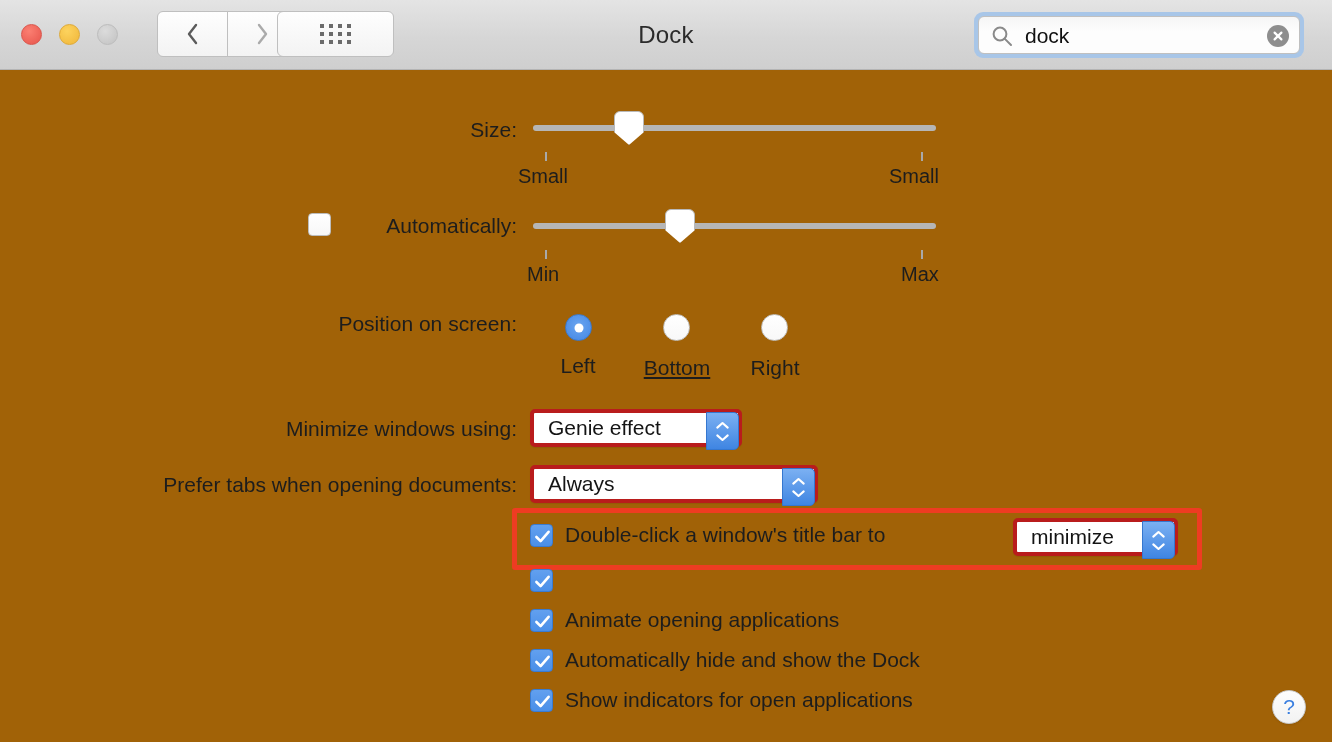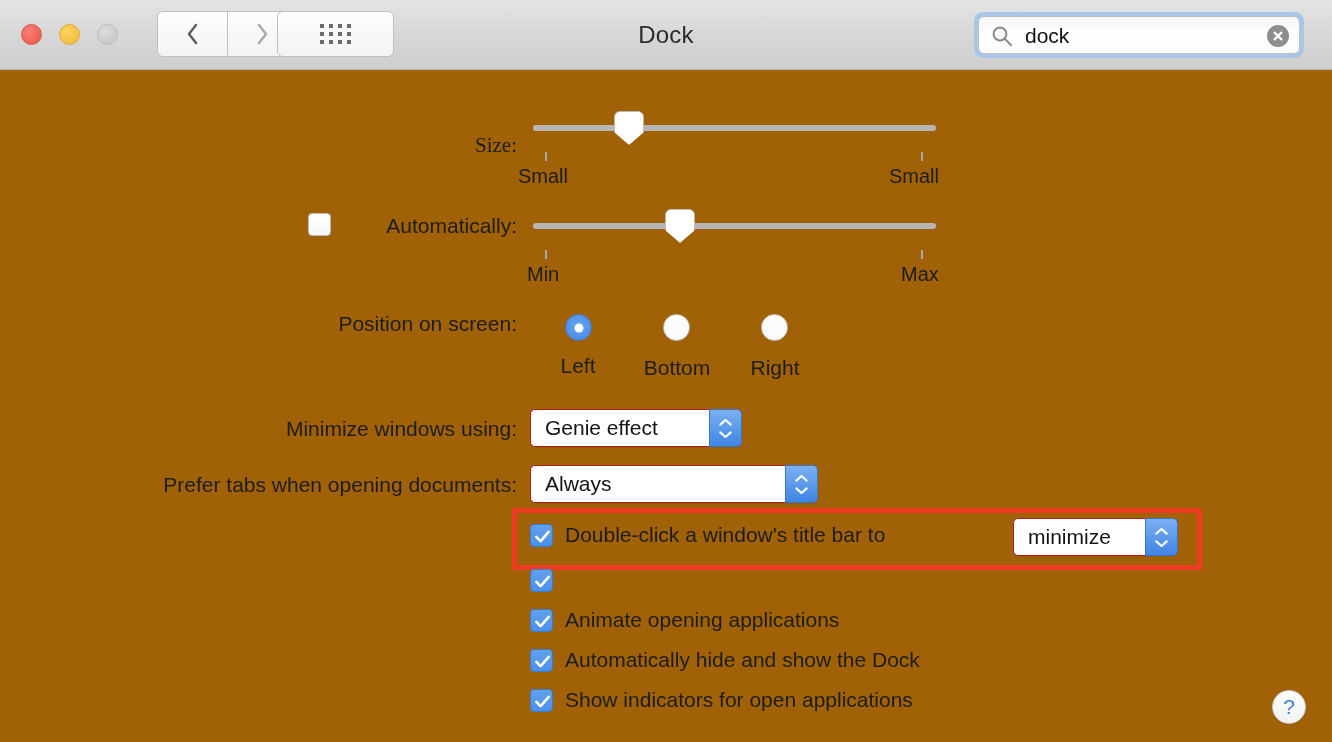--- a/index.html
+++ b/index.html
@@ -194,21 +194,21 @@
     position: absolute;
     font-size: 21px; color: #1d1d1d;
     text-align: center; white-space: nowrap;
   }
 
   
   .popup {
     position: absolute;
     height: 38px;
     background: #ffffff;
-    border: 1px solid #b91c1c;
+    border: 4px solid #b91c1c;
     border-radius: 5px;
     box-shadow: 0 1px 1px rgba(0,0,0,0.08);
   }
   .popup .pop-text {
     position: absolute;
     left: 14px; top: 50%;
     transform: translateY(-50%);
     font-size: 21px; color: #141414;
     white-space: nowrap;
   }
@@ -311,21 +311,21 @@
             <line x1="2.6" y1="2.6" x2="9.4" y2="9.4"></line>
             <line x1="9.4" y1="2.6" x2="2.6" y2="9.4"></line>
           </svg>
         </div>
       </div>
     </div>
   </div>
 
   <div id="content">
 
-    <div class="row-label" style="right:815px; top:62px;font-family:Liberation Serif, serif;">Size:</div>
+    <div class="row-label" style="right:815px; top:47px;">Size:</div>
 
     <div class="slider-track" style="left:533px; top:54px; width:403px;"></div>
     <div class="slider-thumb" style="left:614px; top:40px;"></div>
     <div class="slider-tick" style="left:545px; top:81px;"></div>
     <div class="slider-tick" style="left:921px; top:81px;"></div>
     <div class="slider-endlabel" style="left:518px; top:94px;">Small</div>
     <div class="slider-endlabel" style="left:889px; top:94px;">Small</div>
 
     <div class="cbox off" style="left:308px; top:142px;"></div>
     <div class="row-label" style="right:815px; top:143px;">Automatically:</div>
@@ -337,21 +337,21 @@
     <div class="slider-endlabel" style="left:527px; top:192px;">Min</div>
     <div class="slider-endlabel" style="left:901px; top:192px;">Max</div>
 
     <div class="row-label" style="right:815px; top:241px;">Position on screen:</div>
 
     <div class="radio on" style="left:565px; top:243px;"></div>
     <div class="radio off" style="left:663px; top:243px;"></div>
     <div class="radio off" style="left:761px; top:243px;"></div>
 
     <div class="radio-label" style="left:518px; top:283px; width:120px;">Left</div>
-    <div class="radio-label" style="left:617px; top:285px; width:120px;">Bottom</div>
+    <div class="radio-label" style="left:617px; top:285px; width:120px;text-decoration:underline;">Bottom</div>
     <div class="radio-label" style="left:715px; top:285px; width:120px;text-align:center;">Right</div>
 
     <div class="row-label" style="right:815px; top:346px;">Minimize windows using:</div>
 
     <div class="popup" style="left:530px; top:338px; width:212px;">
       <span class="pop-text">Genie effect</span>
       <span class="stepper">
         <svg viewBox="0 0 15 9">
             <path d="M2.3 6.6 L7.5 2 L12.7 6.6"></path>
           </svg>

